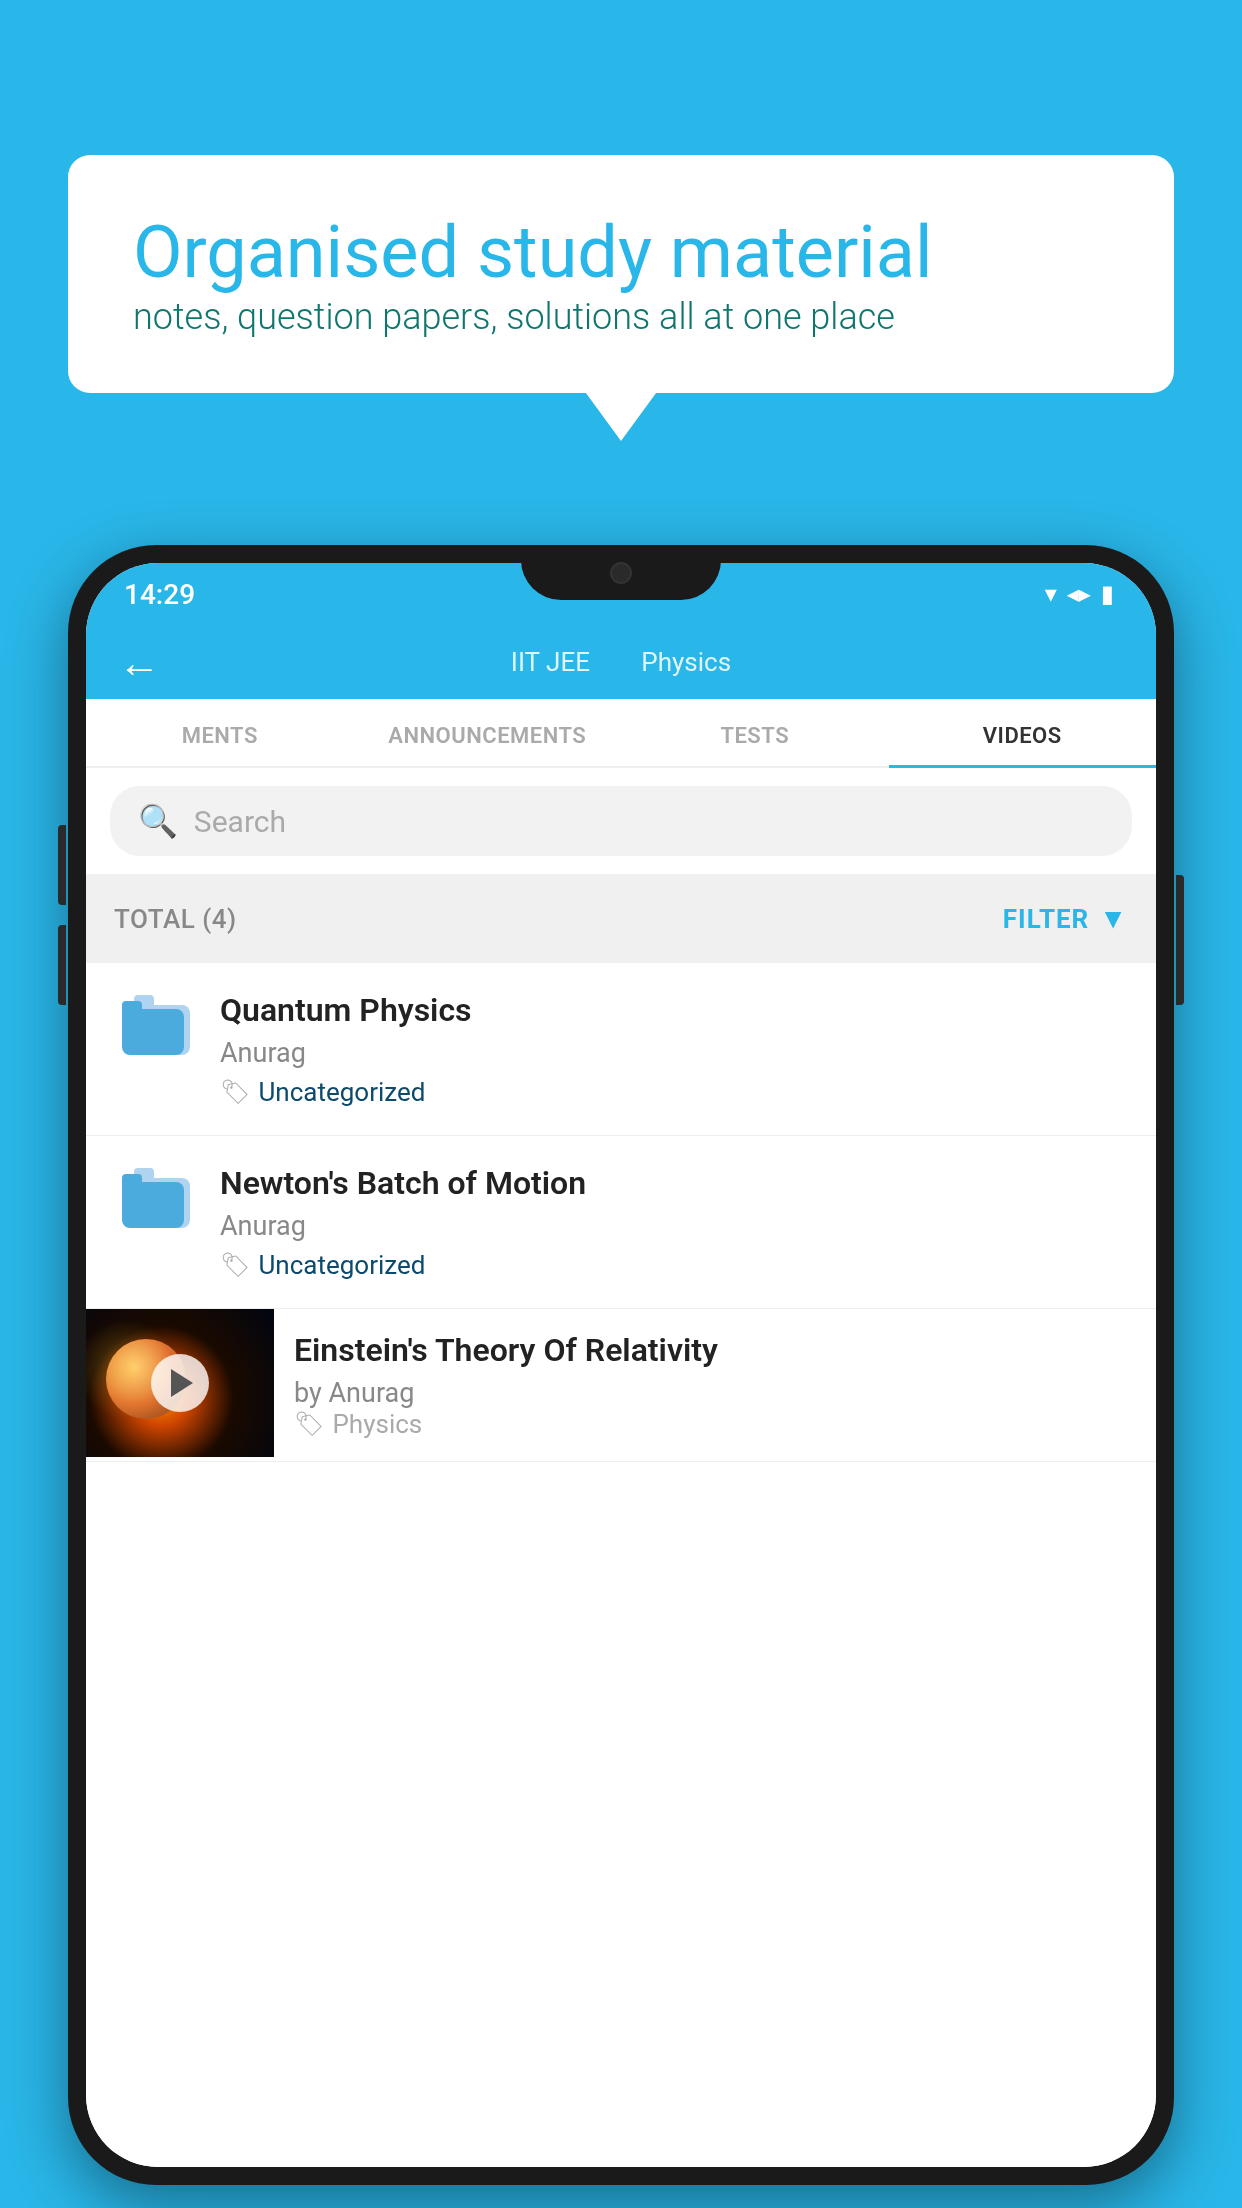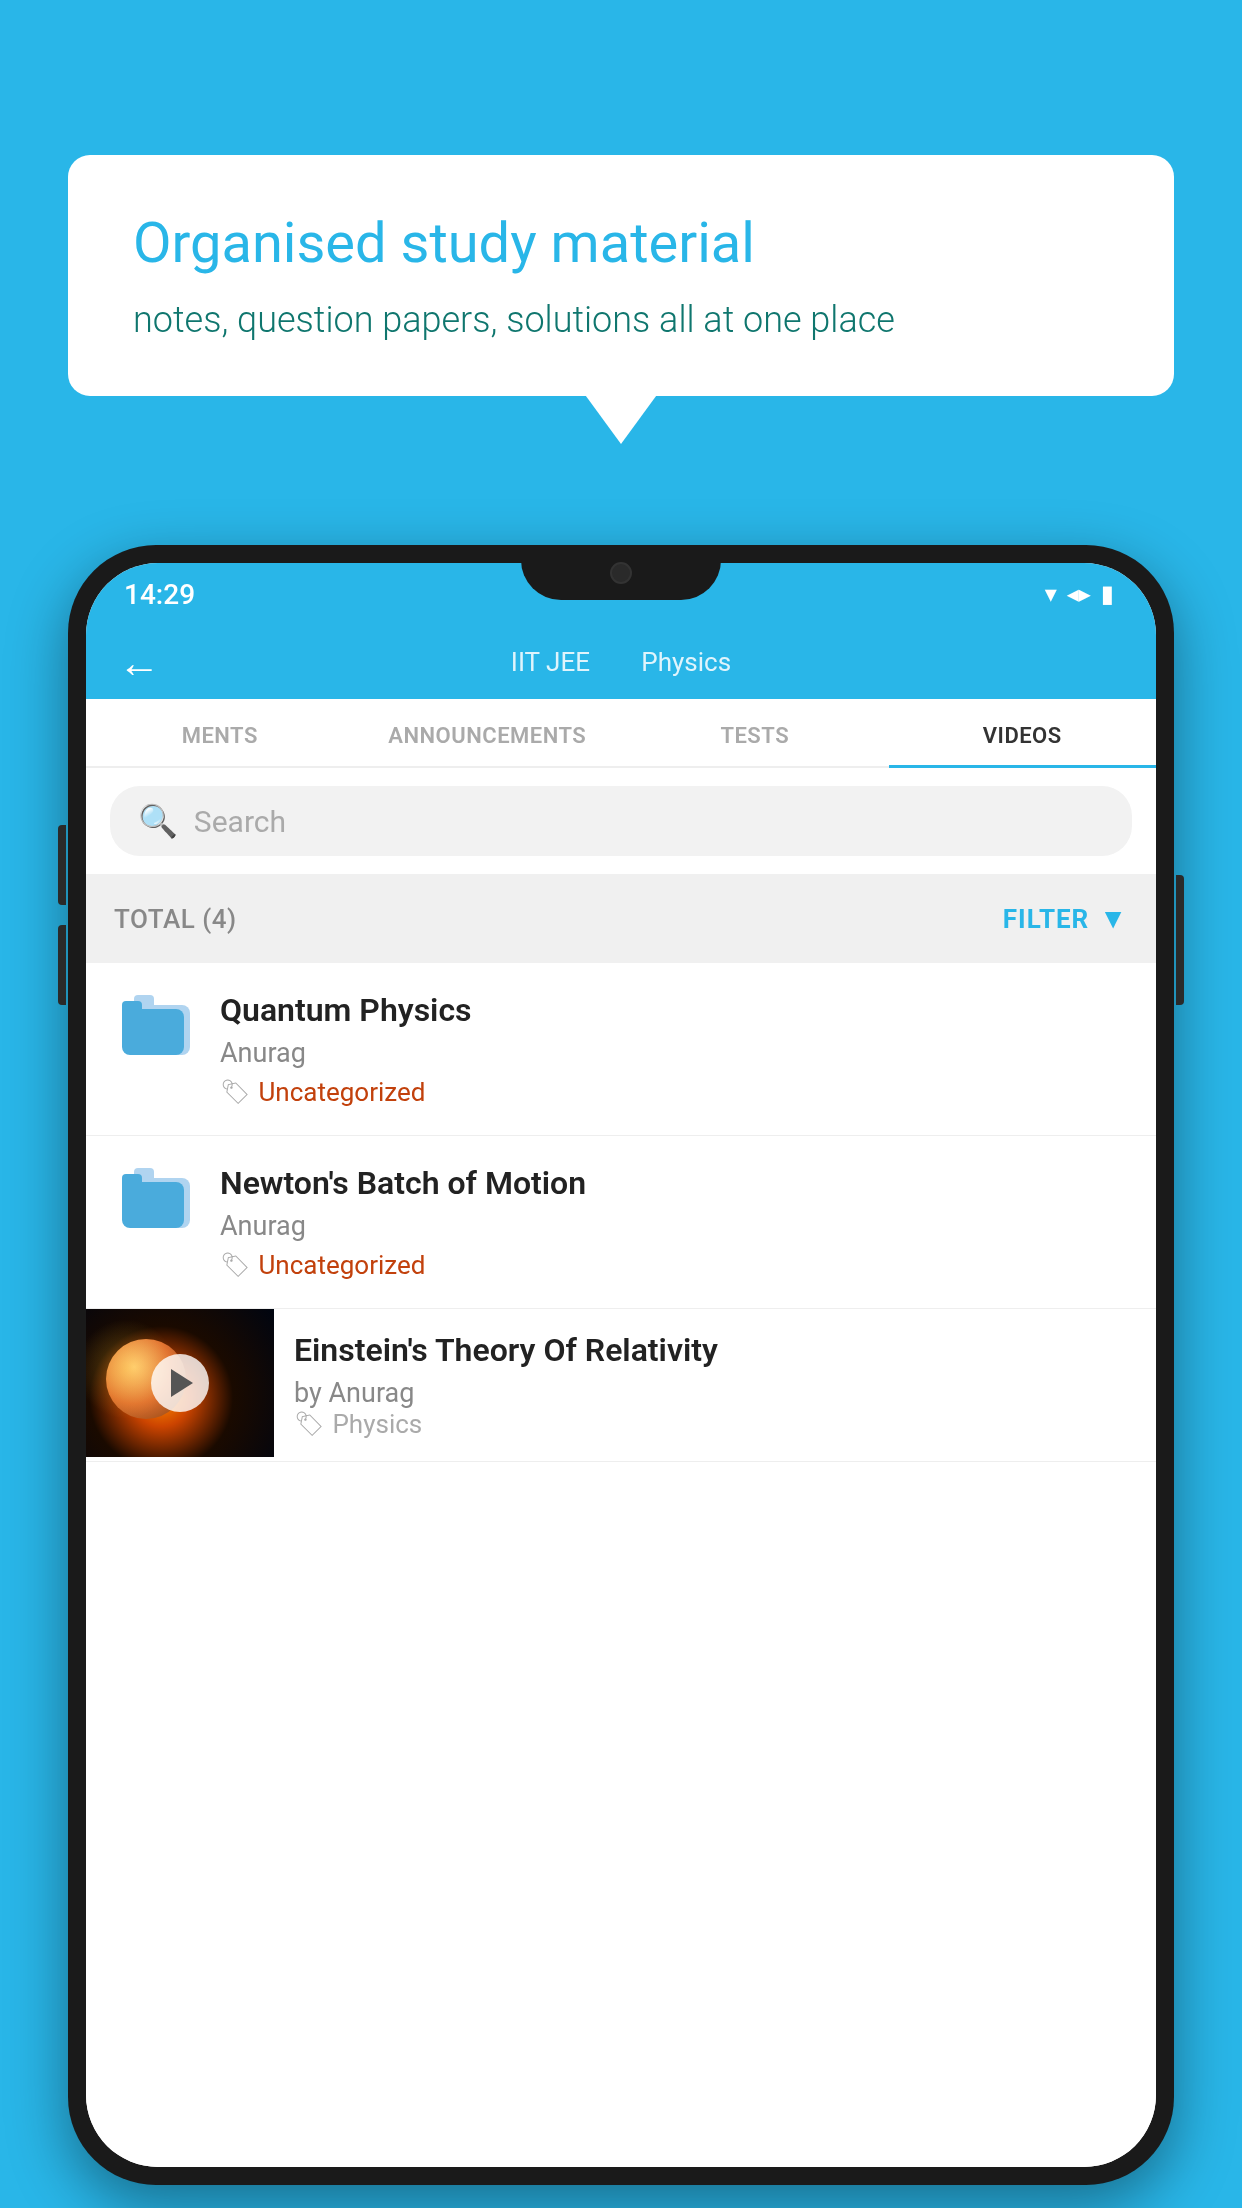--- a/index.html
+++ b/index.html
@@ -36,24 +36,23 @@
       transform: translateX(-50%);
       width: 0;
       height: 0;
       border-left: 38px solid transparent;
       border-right: 38px solid transparent;
       border-top: 52px solid white;
     }
 
     .speech-bubble h1 {
       color: #29b6e8;
-      font-size: 56px;
+      font-size: 72px;
       font-weight: 400;
       line-height: 1.2;
-      margin-bottom: 22px;
     }
 
     .speech-bubble p {
       color: #0f766e;
       font-size: 36px;
       font-weight: 300;
     }
 
     
     .phone-frame {
@@ -391,21 +390,21 @@
       gap: 8px;
     }
 
     .tag-icon {
       color: #aaa;
       font-size: 24px;
     }
 
     .tag-text {
       font-size: 26px;
-      color: #c2410c;
+      color: #0c4a6e;
     }
 
     
     .list-item-thumb {
       display: flex;
       align-items: flex-start;
       padding: 0 0 0 0;
       border-bottom: 1px solid #eee;
       background: white;
     }

